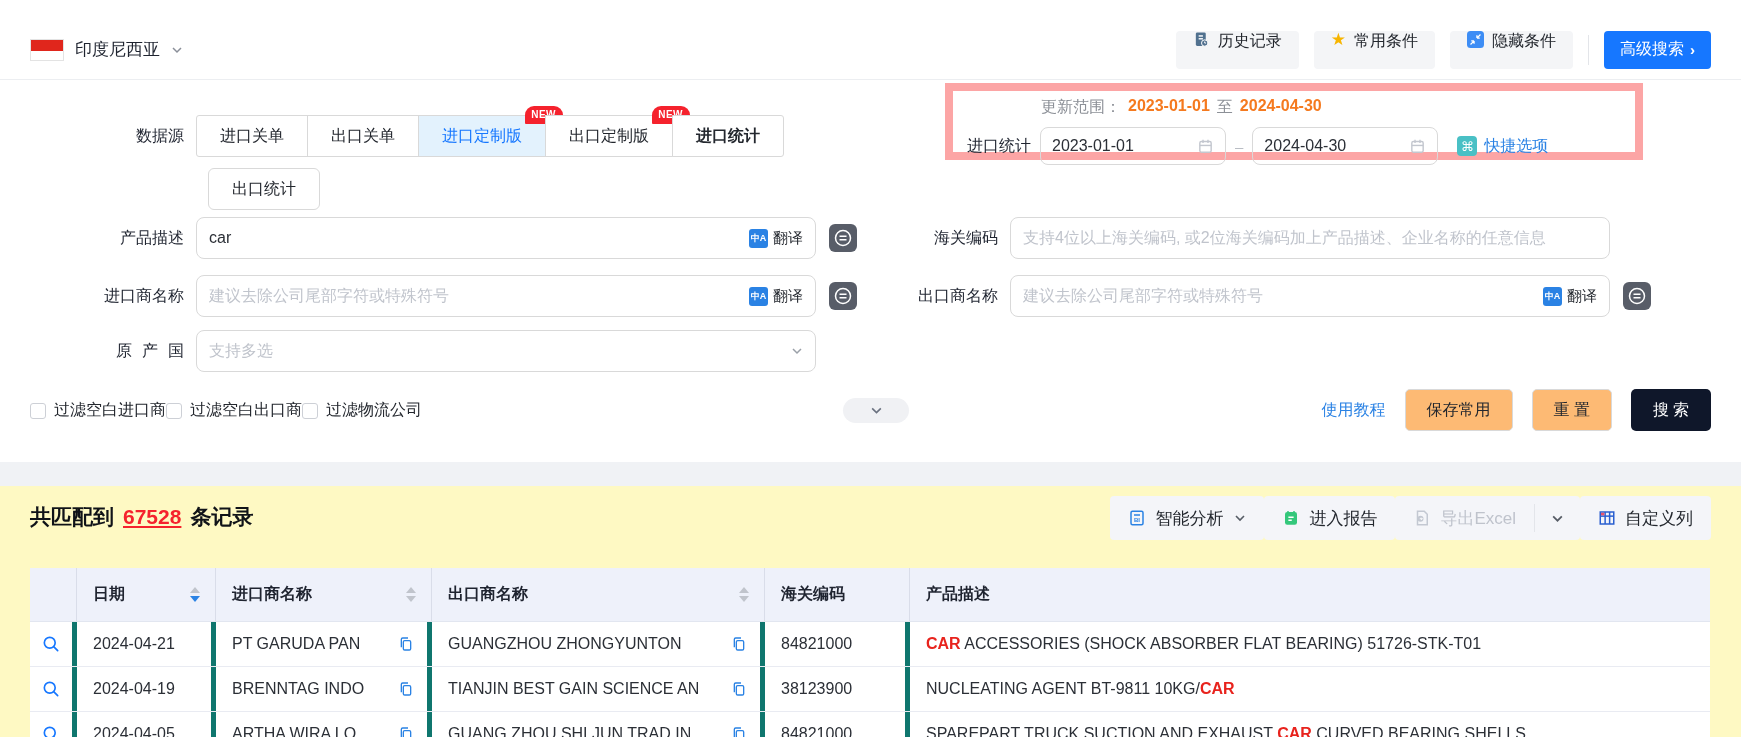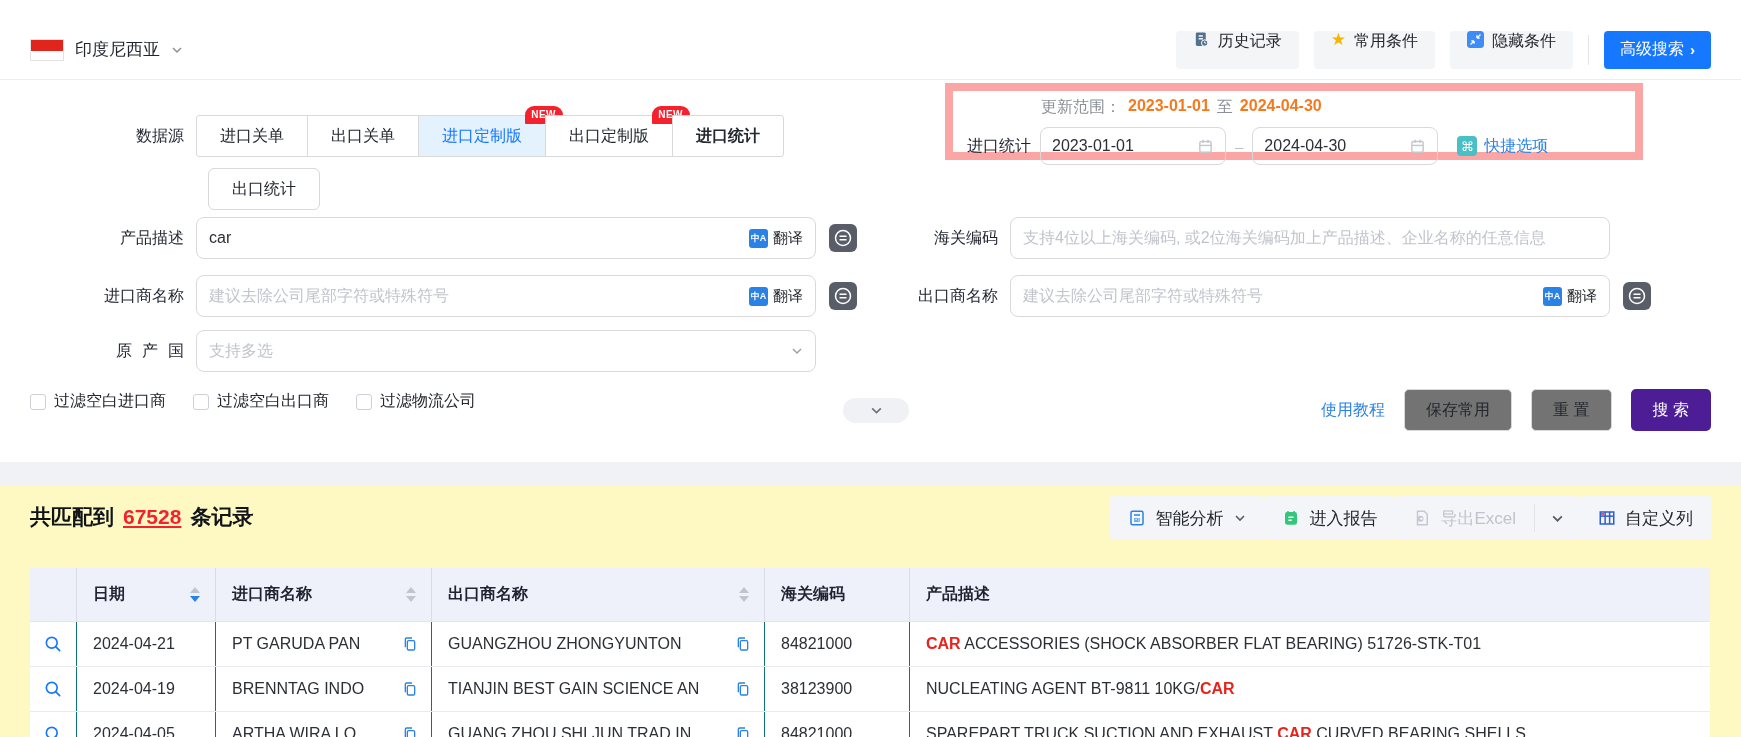--- a/index.html
+++ b/index.html
@@ -46,51 +46,51 @@
   .upline { position:absolute; top:6px; left:88px; font-size:16px; color:#8c9097; display:flex; gap:7px; }
   .upline b { color:#f57a1f; }
   .timeline { position:absolute; top:36px; left:14px; display:flex; align-items:center; gap:9px; }
   .dinp { display:flex; align-items:center; height:38px; width:186px; border:1px solid #d9d9d9; border-radius:8px; padding:0 11px; gap:8px; }
   .dinp .dval { flex:1; font-size:16px; color:#2b2f36; }
   .dash { color:#b9bdc4; font-size:15px; }
   .quick { display:flex; align-items:center; gap:7px; margin-left:10px; cursor:pointer; }
   .q-ic { width:20px; height:20px; background:#49c0c5; border-radius:4px; color:#fff; font-size:13px; display:flex; align-items:center; justify-content:center; }
   .quick span.qt { color:#2a82e4; font-size:16px; }
 
-  .filters { position:absolute; top:310px; left:30px; display:flex; gap:27px; }
+  .filters { position:absolute; top:319px; left:30px; display:flex; }
   .cbwrap { display:flex; align-items:center; gap:8px; cursor:pointer; }
   .cb { width:16px; height:16px; border:1px solid #cdd0d6; border-radius:3px; background:#fff; flex:none; }
   .cbl { font-size:16px; color:#23272e; }
   .collapse-pill { position:absolute; top:317px; left:843px; width:66px; height:25px; background:#f0f1f4; border-radius:13px; display:flex; align-items:center; justify-content:center; cursor:pointer; }
 
   .form-actions { position:absolute; top:308px; right:30px; display:flex; align-items:center; gap:19px; }
   .link { color:#2a82e4; font-size:16px; cursor:pointer; }
-  .obtn { height:42px; padding:0 21px; background:#737373; border:1px solid #d9d9d9; border-radius:5px; font-size:16px; color:#23272e; cursor:pointer; font-family:inherit;text-align:center; }
-  .sbtn { height:42px; padding:0 22px; background:#4c1d95; border:none; border-radius:5px; font-size:16px; color:#fff; cursor:pointer; font-family:Liberation Sans, sans-serif; }
+  .obtn { height:42px; padding:0 21px; background:#fdba74; border:1px solid #d9d9d9; border-radius:5px; font-size:16px; color:#23272e; cursor:pointer; font-family:inherit;text-align:center; }
+  .sbtn { height:42px; padding:0 22px; background:#0f172a; border:none; border-radius:5px; font-size:16px; color:#fff; cursor:pointer; font-family:Liberation Serif, serif; }
 
   
   .band { position:absolute; top:442px; left:0; right:0; height:24px; background:#f0f2f5; }
   .results { position:absolute; top:466px; left:0; right:0; height:271px; background:#fef9c3; }
   .summary { position:absolute; top:17px; left:30px; font-size:21px; font-weight:bold; color:#101318; display:flex; gap:9px; align-items:baseline; }
   .summary .cnt { color:#f5222d;text-decoration:underline; }
   .rtoolbar { position:absolute; top:10px; right:30px; display:flex; align-items:center; }
   .rbtn { display:flex; align-items:center; gap:9px; height:44px; padding:0 18px; background:#f4f5f9; border:none; border-radius:4px; font-size:17px; color:#23272e; cursor:pointer; font-family:inherit; }
   .rbtn .dd { margin-left:2px; }
   .exp-group { display:flex; align-items:stretch; height:44px; background:#f4f5f9; border-radius:4px; overflow:hidden; }
   .exp-main { display:flex; align-items:center; gap:9px; padding:0 18px; color:#bfc3cc; font-size:17px; cursor:default; }
   .exp-sep { width:1px; background:#e3e5ea; margin:8px 0; }
   .exp-dd { display:flex; align-items:center; padding:0 16px; cursor:pointer; }
 
   .tbl { position:absolute; top:82px; left:30px; right:31px; }
   .thead, .trow { display:grid; grid-template-columns:47px 139px 216px 333px 145px 1fr; align-items:center; }
   .thead { height:54px; background:#eef1fa; border-bottom:1px solid #e2e6f0; }
   .th { display:flex; align-items:center; height:100%; padding-left:16px; font-size:16px; font-weight:bold; color:#1f2430; border-right:1px solid #d9dde9; }
   .th:last-child { border-right:none; }
   .trow { height:45px; border-bottom:1px solid #e9ebf2; background:#fff; }
-  .td { display:flex; align-items:center; height:100%; padding-left:16px; font-size:16px; color:#2b2f36; border-right:1px solid #0f766e; overflow:hidden; white-space:nowrap; }
+  .td { display:flex; align-items:center; height:100%; padding-left:16px; font-size:16px; color:#2b2f36; border-right:5px solid #0f766e; overflow:hidden; white-space:nowrap; }
   .td:last-child { border-right:none; }
   .td.center { justify-content:center; padding-left:0; }
   .sortset { display:flex; flex-direction:column; gap:3px; margin-left:auto; margin-right:15px; cursor:pointer; }
   .tri-up { width:0; height:0; border-left:5px solid transparent; border-right:5px solid transparent; border-bottom:6px solid #c0c4cc; }
   .tri-dn { width:0; height:0; border-left:5px solid transparent; border-right:5px solid transparent; border-top:6px solid #c0c4cc; }
   .tri-dn.on { border-top-color:#2a82e4; }
   .copy { margin-left:auto; margin-right:13px; flex:none; cursor:pointer; display:flex; }
   .hl { color:#e8231d; font-weight:bold; }
   .desc-cell span { white-space:pre; }
 </style>

